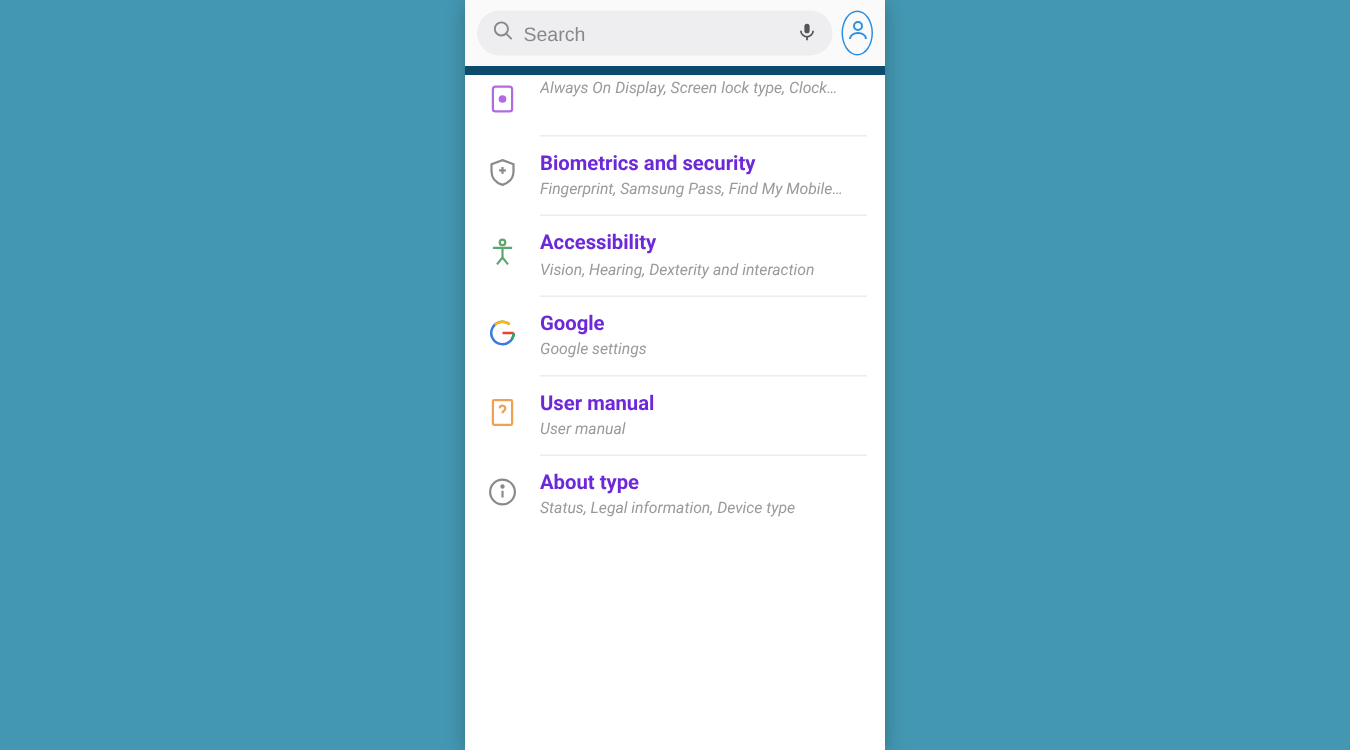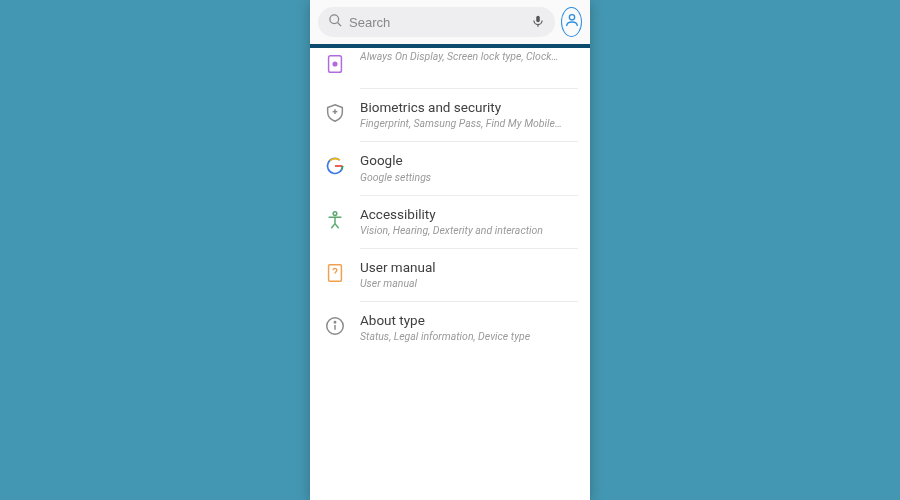--- a/index.html
+++ b/index.html
@@ -19,21 +19,21 @@
     display: flex;
     flex-direction: column;
     overflow: hidden;
   }
   .topbar {
     background: #fafafa;
     padding: 7px 8px 7px 8px;
     display: flex;
     align-items: center;
     gap: 6px;
-    border-bottom: 4px solid #0c4a6e;
+    border-bottom: 6px solid #0c4a6e;
   }
   .search-pill {
     flex: 1;
     background: #eeeef0;
     border-radius: 18px;
     height: 30px;
     display: flex;
     align-items: center;
     padding: 0 10px;
     gap: 6px;
@@ -76,22 +76,22 @@
   .row .icon-box {
     width: 26px; height: 26px;
     flex-shrink: 0;
     margin-right: 12px;
     display: flex; align-items: center; justify-content: center;
     margin-top: 1px;
   }
   .row .texts { flex: 1; min-width: 0; }
   .row .title {
     font-size: 13.5px;
-    color: #404040;
-    font-weight: 400;
+    color: #6d28d9;
+    font-weight: 700;
     line-height: 1.2;
     margin-bottom: 2px;
   }
   .row .sub {
     font-size: 10.5px;
     color: #9a9a9a;
     line-height: 1.25;
     white-space: nowrap;
     overflow: hidden;
     text-overflow: ellipsis;
@@ -163,46 +163,46 @@
       </div>
       <div class="texts">
         <div class="title">Biometrics and security</div>
         <div class="sub">Fingerprint, Samsung Pass, Find My Mobile…</div>
       </div>
     </div>
 
 
     <div class="row">
       <div class="icon-box">
+        <svg width="22" height="22" viewBox="0 0 24 24" fill="none" stroke="#5aa86f" stroke-width="1.6">
+          <circle cx="12" cy="5" r="2"></circle>
+            <path d="M5 9h14M12 9v7m0 0l-4 5m4-5l4 5"></path>
+        </svg>
+      </div>
+      <div class="texts">
+        <div class="title">Accessibility</div>
+        <div class="sub">Vision, Hearing, Dexterity and interaction</div>
+      </div>
+    </div>
+
+    <div class="row">
+      <div class="icon-box">
         <svg width="20" height="20" viewBox="0 0 24 24" fill="none" stroke="#3b78e7" stroke-width="2">
           <path d="M21 12a9 9 0 1 1-3.3-7"></path>
             <path d="M12 12h9" stroke="#e94335"></path>
           <path d="M21 12a9 9 0 0 1-1.3 4.6" stroke="#34a853"></path>
           <path d="M6 5.5A9 9 0 0 1 17.7 5" stroke="#fbbc05"></path>
         </svg>
       </div>
       <div class="texts">
         <div class="title">Google</div>
         <div class="sub">Google settings</div>
       </div>
     </div>
 
-    <div class="row">
-      <div class="icon-box">
-        <svg width="22" height="22" viewBox="0 0 24 24" fill="none" stroke="#5aa86f" stroke-width="1.6">
-          <circle cx="12" cy="5" r="2"></circle>
-            <path d="M5 9h14M12 9v7m0 0l-4 5m4-5l4 5"></path>
-        </svg>
-      </div>
-      <div class="texts">
-        <div class="title">Accessibility</div>
-        <div class="sub">Vision, Hearing, Dexterity and interaction</div>
-      </div>
-    </div>
-
 
 
     <div class="row">
       <div class="icon-box">
         <svg width="22" height="22" viewBox="0 0 24 24" fill="none" stroke="#f0a050" stroke-width="1.6">
           <rect x="5" y="3" width="14" height="18" rx="1"></rect>
           <path d="M10 9a2 2 0 1 1 3 1.7c-.8.5-1 1-1 1.8M12 15h.01"></path>
         </svg>
       </div>
       <div class="texts">

